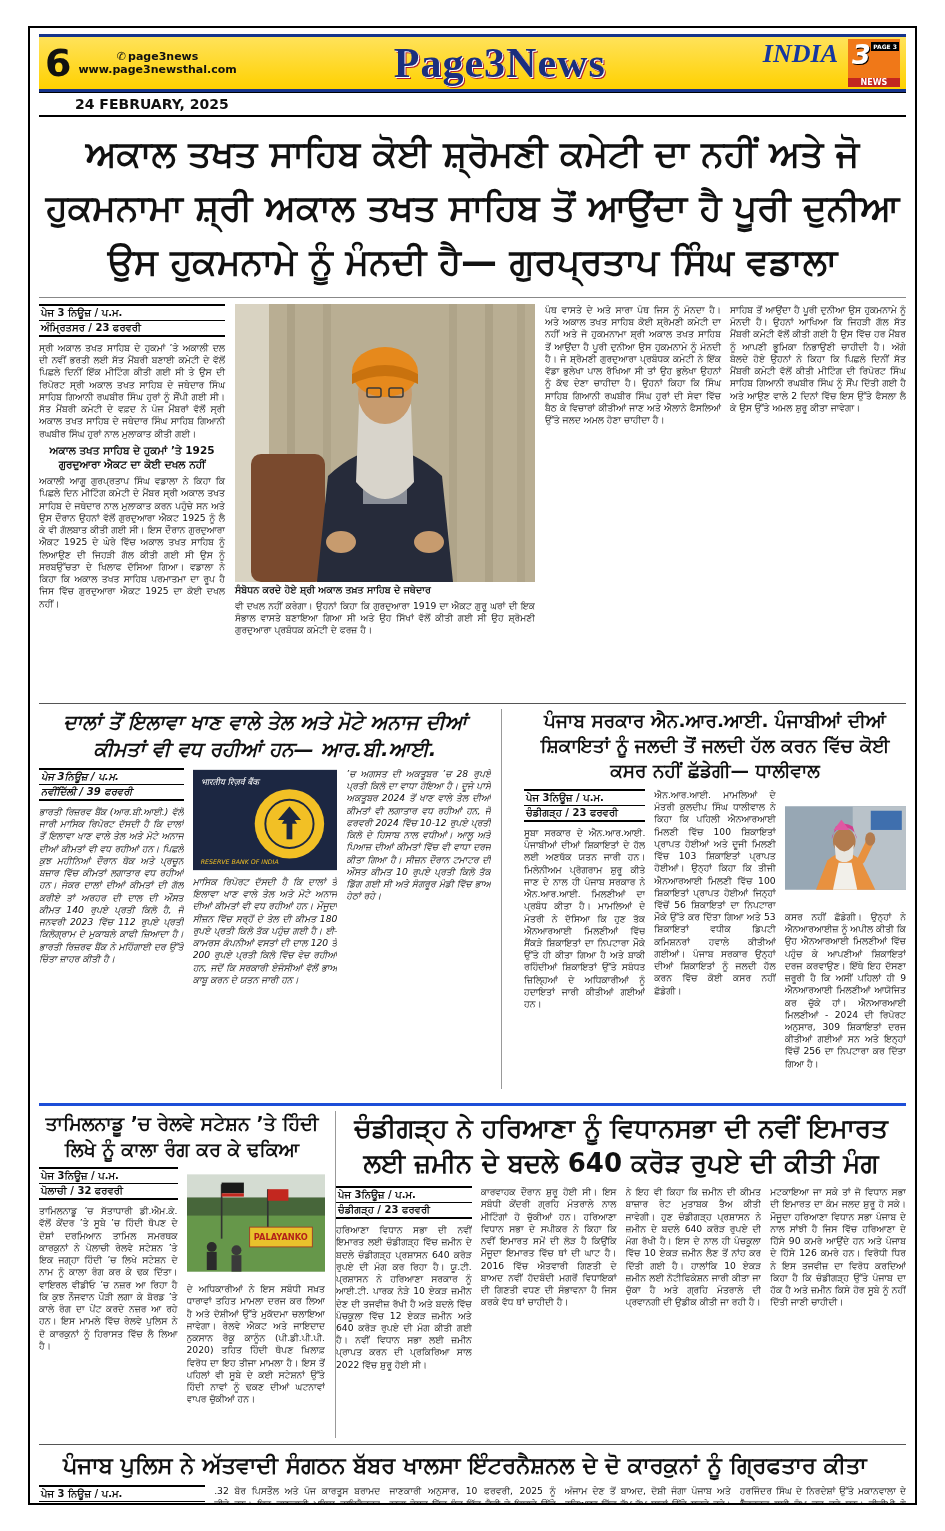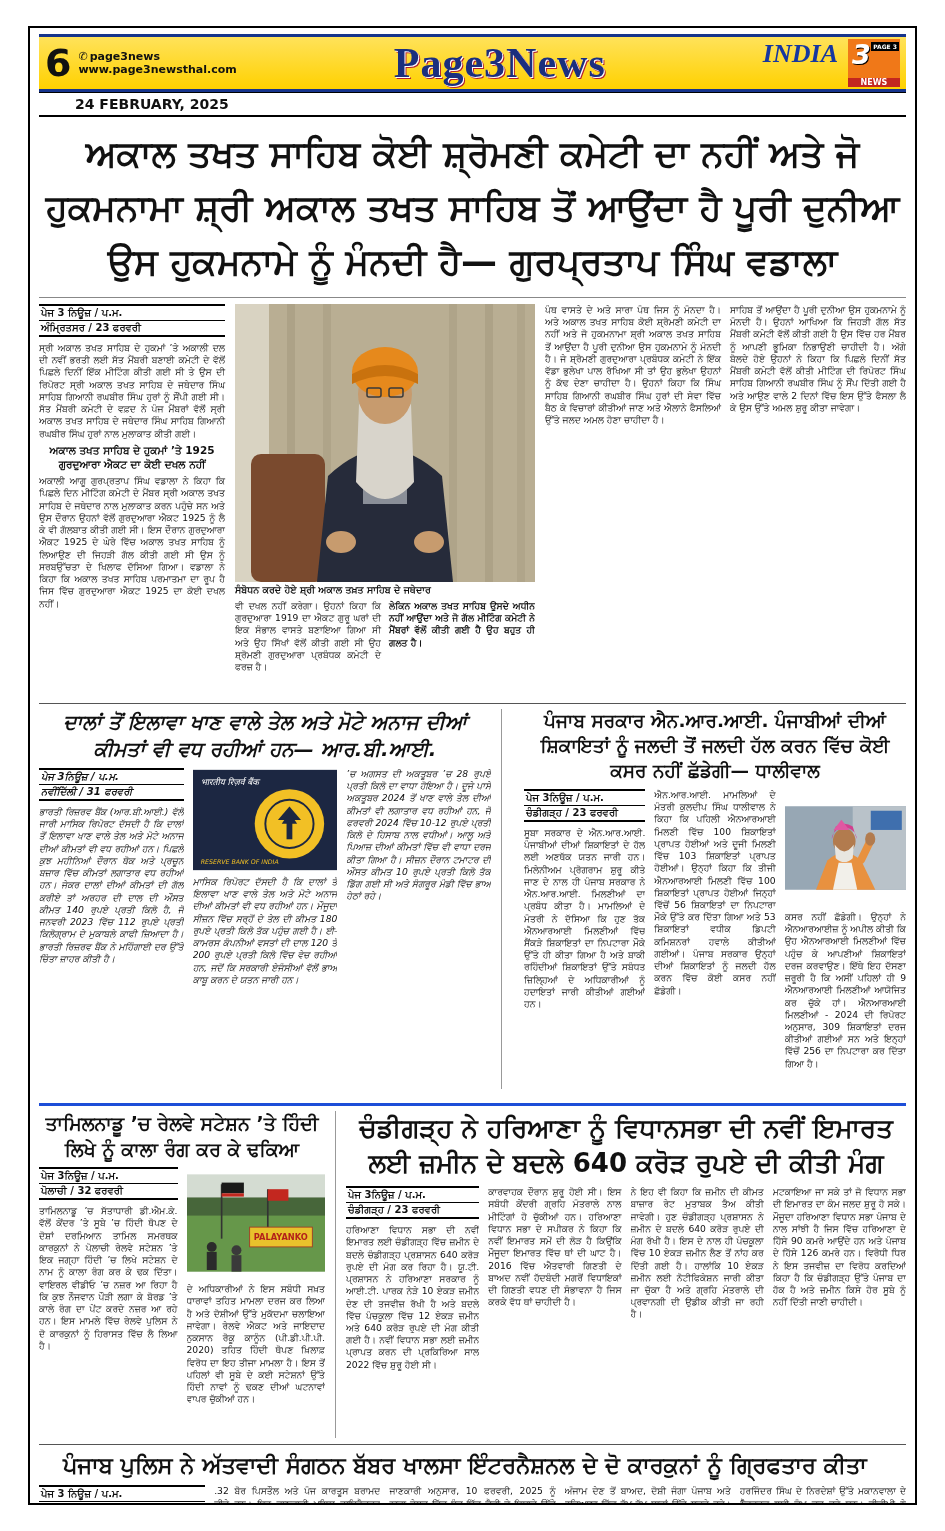--- a/index.html
+++ b/index.html
@@ -8,21 +8,21 @@
   .page { width:945px; height:1531px; background:#fff; margin:0 auto; padding:26px 28px; }
   .frame { border:2px solid #000; height:100%; padding:6px 9px 8px; overflow:hidden; background:#fff; }
 
   
   .masthead { display:flex; align-items:center; justify-content:space-between;
     background:linear-gradient(#ffe25a,#ffd100); border-top:3px solid #16348c;
     border-bottom:3px solid #16348c; height:58px; padding:0 6px; }
   .mh-left { display:flex; align-items:center; gap:7px; }
   .pageno { font-size:38px; font-weight:bold; line-height:1; }
   .brandcol { display:flex; flex-direction:column; line-height:1.2; }
-  .brand-line { font-size:11px; font-weight:bold; }
+  .brand-line { font-size:11px; font-weight:bold;text-align:center; }
   .phone-glyph { font-size:11px; margin-right:2px; }
   .brand-url { font-size:11px; font-weight:bold; }
   .mh-center { font-family:"Liberation Serif","DejaVu Serif",serif; font-weight:bold;
     font-size:42px; color:#1b2f7e; letter-spacing:1px;
     text-shadow:1px 1px 0 #fff, 2px 2px 0 #b31f2e; }
   .mh-right { display:flex; gap:10px; }
   .edition { font-family:"Liberation Serif","DejaVu Serif",serif; font-style:italic;
     font-weight:bold; font-size:26px; color:#1637a0; }
   .logo-box { position:relative; width:52px; height:48px; background:#f07818; overflow:hidden; }
   .logo-3 { position:absolute; left:4px; top:0; color:#fff; font-weight:bold; font-size:27px;
@@ -62,21 +62,21 @@
   .art-rbi { width:452px; flex:none;font-style:italic; }
   .art-nri { flex:1; border-left:1px solid #999; padding-left:22px; }
   .art h2 { font-weight:bold; text-align:center; line-height:1.35; margin-bottom:5px; }
   .art-rbi h2 { font-size:20px; }
   .art-nri h2 { font-size:18.5px; }
   .row2 .cols { height:300px; }
 
   
   .row3 { display:flex; gap:10px; border-top:3px solid #1d4ed8; margin-top:14px; padding-top:5px; }
   .art-tamil { width:286px; flex:none; }
-  .art-assembly { flex:1; border-left:1px solid #999; padding-left:10px; }
+  .art-assembly { flex:1; border-left:1px solid #999; }
   .art-tamil h2 { font-size:19px; }
   .art-assembly h2 { font-size:26px; }
   .art-tamil .cols { height:258px; }
   .art-assembly .cols { height:252px; }
 
   
   .art-police { border-top:1px solid #555; margin-top:6px; padding-top:5px; }
   .art-police h2 { font-size:22.5px; text-align:left; padding-left:24px; }
   .art-police .cols { height:122px; }
 </style>
@@ -139,40 +139,39 @@
           <ellipse cx="150" cy="68" rx="33" ry="25" fill="#e6891c"></ellipse>
           <path d="M117 70 Q150 52 183 70 L183 80 Q150 64 117 80 Z" fill="#c9720e"></path>
           <rect x="132" y="84" width="14" height="9" rx="2" fill="none" stroke="#3a3a3a" stroke-width="1.5"></rect>
           <rect x="154" y="84" width="14" height="9" rx="2" fill="none" stroke="#3a3a3a" stroke-width="1.5"></rect>
           <ellipse cx="106" cy="238" rx="15" ry="11" fill="#c79b6e"></ellipse>
           <ellipse cx="194" cy="238" rx="15" ry="11" fill="#c79b6e"></ellipse>
         </svg>
         <div class="caption">ਸੰਬੋਧਨ ਕਰਦੇ ਹੋਏ ਸ਼੍ਰੀ ਅਕਾਲ ਤਖ਼ਤ ਸਾਹਿਬ ਦੇ ਜਥੇਦਾਰ</div>
         <div class="midcols">
           <p class="body" style="flex:1">ਵੀ ਦਖਲ ਨਹੀਂ ਕਰੇਗਾ। ਉਹਨਾਂ ਕਿਹਾ ਕਿ ਗੁਰਦੁਆਰਾ 1919 ਦਾ ਐਕਟ ਗੁਰੂ ਘਰਾਂ ਦੀ ਇਕ ਸੰਭਾਲ ਵਾਸਤੇ ਬਣਾਇਆ ਗਿਆ ਸੀ ਅਤੇ ਉਹ ਸਿੱਖਾਂ ਵੱਲੋਂ ਕੀਤੀ ਗਈ ਸੀ ਉਹ ਸ਼੍ਰੋਮਣੀ ਗੁਰਦੁਆਰਾ ਪ੍ਰਬੰਧਕ ਕਮੇਟੀ ਦੇ ਫਰਜ਼ ਹੈ।</p>
-          <p class="body bold" style="flex:1">ਲੇਕਿਨ ਅਕਾਲ ਤਖਤ ਸਾਹਿਬ ਉਸਦੇ ਅਧੀਨ ਨਹੀਂ ਆਉਂਦਾ ਅਤੇ ਜੋ ਗੱਲ ਮੀਟਿੰਗ ਕਮੇਟੀ ਨੇ ਮੈਂਬਰਾਂ ਵੱਲੋਂ ਕੀਤੀ ਗਈ ਹੈ ਉਹ ਬਹੁਤ ਹੀ ਗਲਤ ਹੈ।</p>
         </div>
       </div>
 
       <div class="rcol">
         <div class="rcol-cols">
           <p class="body" style="flex:1">ਪੰਥ ਵਾਸਤੇ ਦੇ ਅਤੇ ਸਾਰਾ ਪੰਥ ਜਿਸ ਨੂੰ ਮੰਨਦਾ ਹੈ। ਅਤੇ ਅਕਾਲ ਤਖਤ ਸਾਹਿਬ ਕੋਈ ਸ਼੍ਰੋਮਣੀ ਕਮੇਟੀ ਦਾ ਨਹੀਂ ਅਤੇ ਜੋ ਹੁਕਮਨਾਮਾ ਸ਼੍ਰੀ ਅਕਾਲ ਤਖਤ ਸਾਹਿਬ ਤੋਂ ਆਉਂਦਾ ਹੈ ਪੂਰੀ ਦੁਨੀਆ ਉਸ ਹੁਕਮਨਾਮੇ ਨੂੰ ਮੰਨਦੀ ਹੈ। ਜੇ ਸ਼੍ਰੋਮਣੀ ਗੁਰਦੁਆਰਾ ਪ੍ਰਬੰਧਕ ਕਮੇਟੀ ਨੇ ਇੱਕ ਵੱਡਾ ਭੁਲੇਖਾ ਪਾਲ ਰੱਖਿਆ ਸੀ ਤਾਂ ਉਹ ਭੁਲੇਖਾ ਉਹਨਾਂ ਨੂੰ ਕੱਢ ਦੇਣਾ ਚਾਹੀਦਾ ਹੈ। ਉਹਨਾਂ ਕਿਹਾ ਕਿ ਸਿੰਘ ਸਾਹਿਬ ਗਿਆਨੀ ਰਘਬੀਰ ਸਿੰਘ ਹੁਰਾਂ ਦੀ ਸੇਵਾ ਵਿੱਚ ਬੈਠ ਕੇ ਵਿਚਾਰਾਂ ਕੀਤੀਆਂ ਜਾਣ ਅਤੇ ਐਲਾਨੇ ਫੈਸਲਿਆਂ ਉੱਤੇ ਜਲਦ ਅਮਲ ਹੋਣਾ ਚਾਹੀਦਾ ਹੈ।</p>
           <p class="body" style="flex:1">ਸਾਹਿਬ ਤੋਂ ਆਉਂਦਾ ਹੈ ਪੂਰੀ ਦੁਨੀਆ ਉਸ ਹੁਕਮਨਾਮੇ ਨੂੰ ਮੰਨਦੀ ਹੈ। ਉਹਨਾਂ ਆਖਿਆ ਕਿ ਜਿਹੜੀ ਗੱਲ ਸੱਤ ਮੈਂਬਰੀ ਕਮੇਟੀ ਵੱਲੋਂ ਕੀਤੀ ਗਈ ਹੈ ਉਸ ਵਿੱਚ ਹਰ ਮੈਂਬਰ ਨੂੰ ਆਪਣੀ ਭੂਮਿਕਾ ਨਿਭਾਉਣੀ ਚਾਹੀਦੀ ਹੈ। ਅੱਗੇ ਬੋਲਦੇ ਹੋਏ ਉਹਨਾਂ ਨੇ ਕਿਹਾ ਕਿ ਪਿਛਲੇ ਦਿਨੀਂ ਸੱਤ ਮੈਂਬਰੀ ਕਮੇਟੀ ਵੱਲੋਂ ਕੀਤੀ ਮੀਟਿੰਗ ਦੀ ਰਿਪੋਰਟ ਸਿੰਘ ਸਾਹਿਬ ਗਿਆਨੀ ਰਘਬੀਰ ਸਿੰਘ ਨੂੰ ਸੌਂਪ ਦਿੱਤੀ ਗਈ ਹੈ ਅਤੇ ਆਉਣ ਵਾਲੇ 2 ਦਿਨਾਂ ਵਿੱਚ ਇਸ ਉੱਤੇ ਫੈਸਲਾ ਲੈ ਕੇ ਉਸ ਉੱਤੇ ਅਮਲ ਸ਼ੁਰੂ ਕੀਤਾ ਜਾਵੇਗਾ।</p>
         </div>
       </div>
     </section>
 
     <section class="row2">
       <article class="art art-rbi">
         <h2>ਦਾਲਾਂ ਤੋਂ ਇਲਾਵਾ ਖਾਣ ਵਾਲੇ ਤੇਲ ਅਤੇ ਮੋਟੇ ਅਨਾਜ ਦੀਆਂ ਕੀਮਤਾਂ ਵੀ ਵਧ ਰਹੀਆਂ ਹਨ— ਆਰ.ਬੀ.ਆਈ.</h2>
         <div class="cols">
           <div class="col">
             <div class="byline">
               <div class="bl1">ਪੇਜ 3ਨਿਊਜ਼ / ਪ.ਮ.</div>
-              <div class="bl2">ਨਵੀਂਦਿੱਲੀ / 31 ਫਰਵਰੀ</div>
+              <div class="bl2">ਨਵੀਂਦਿੱਲੀ / 39 ਫਰਵਰੀ</div>
             </div>
             <p class="body">ਭਾਰਤੀ ਰਿਜ਼ਰਵ ਬੈਂਕ (ਆਰ.ਬੀ.ਆਈ.) ਵੱਲੋਂ ਜਾਰੀ ਮਾਸਿਕ ਰਿਪੋਰਟ ਦੱਸਦੀ ਹੈ ਕਿ ਦਾਲਾਂ ਤੋਂ ਇਲਾਵਾ ਖਾਣ ਵਾਲੇ ਤੇਲ ਅਤੇ ਮੋਟੇ ਅਨਾਜ ਦੀਆਂ ਕੀਮਤਾਂ ਵੀ ਵਧ ਰਹੀਆਂ ਹਨ। ਪਿਛਲੇ ਕੁਝ ਮਹੀਨਿਆਂ ਦੌਰਾਨ ਥੋਕ ਅਤੇ ਪ੍ਰਚੂਨ ਬਜ਼ਾਰ ਵਿੱਚ ਕੀਮਤਾਂ ਲਗਾਤਾਰ ਵਧ ਰਹੀਆਂ ਹਨ। ਜੇਕਰ ਦਾਲਾਂ ਦੀਆਂ ਕੀਮਤਾਂ ਦੀ ਗੱਲ ਕਰੀਏ ਤਾਂ ਅਰਹਰ ਦੀ ਦਾਲ ਦੀ ਔਸਤ ਕੀਮਤ 140 ਰੁਪਏ ਪ੍ਰਤੀ ਕਿਲੋ ਹੈ, ਜੋ ਜਨਵਰੀ 2023 ਵਿੱਚ 112 ਰੁਪਏ ਪ੍ਰਤੀ ਕਿਲੋਗ੍ਰਾਮ ਦੇ ਮੁਕਾਬਲੇ ਕਾਫੀ ਜ਼ਿਆਦਾ ਹੈ। ਭਾਰਤੀ ਰਿਜ਼ਰਵ ਬੈਂਕ ਨੇ ਮਹਿੰਗਾਈ ਦਰ ਉੱਤੇ ਚਿੰਤਾ ਜ਼ਾਹਰ ਕੀਤੀ ਹੈ।</p>
           </div>
           <div class="col">
             <svg class="photo" width="144" height="104" viewBox="0 0 150 104" style="margin-bottom:4px">
               <rect width="150" height="104" fill="#1c2742"></rect>
               <text x="8" y="16" fill="#ffffff" font-size="9">भारतीय रिज़र्व बैंक</text>
               <circle cx="100" cy="56" r="36" fill="#f2c025"></circle>
               <circle cx="100" cy="56" r="25" fill="none" stroke="#1c2742" stroke-width="2"></circle>
               <rect x="97" y="52" width="6" height="20" fill="#1c2742"></rect>

